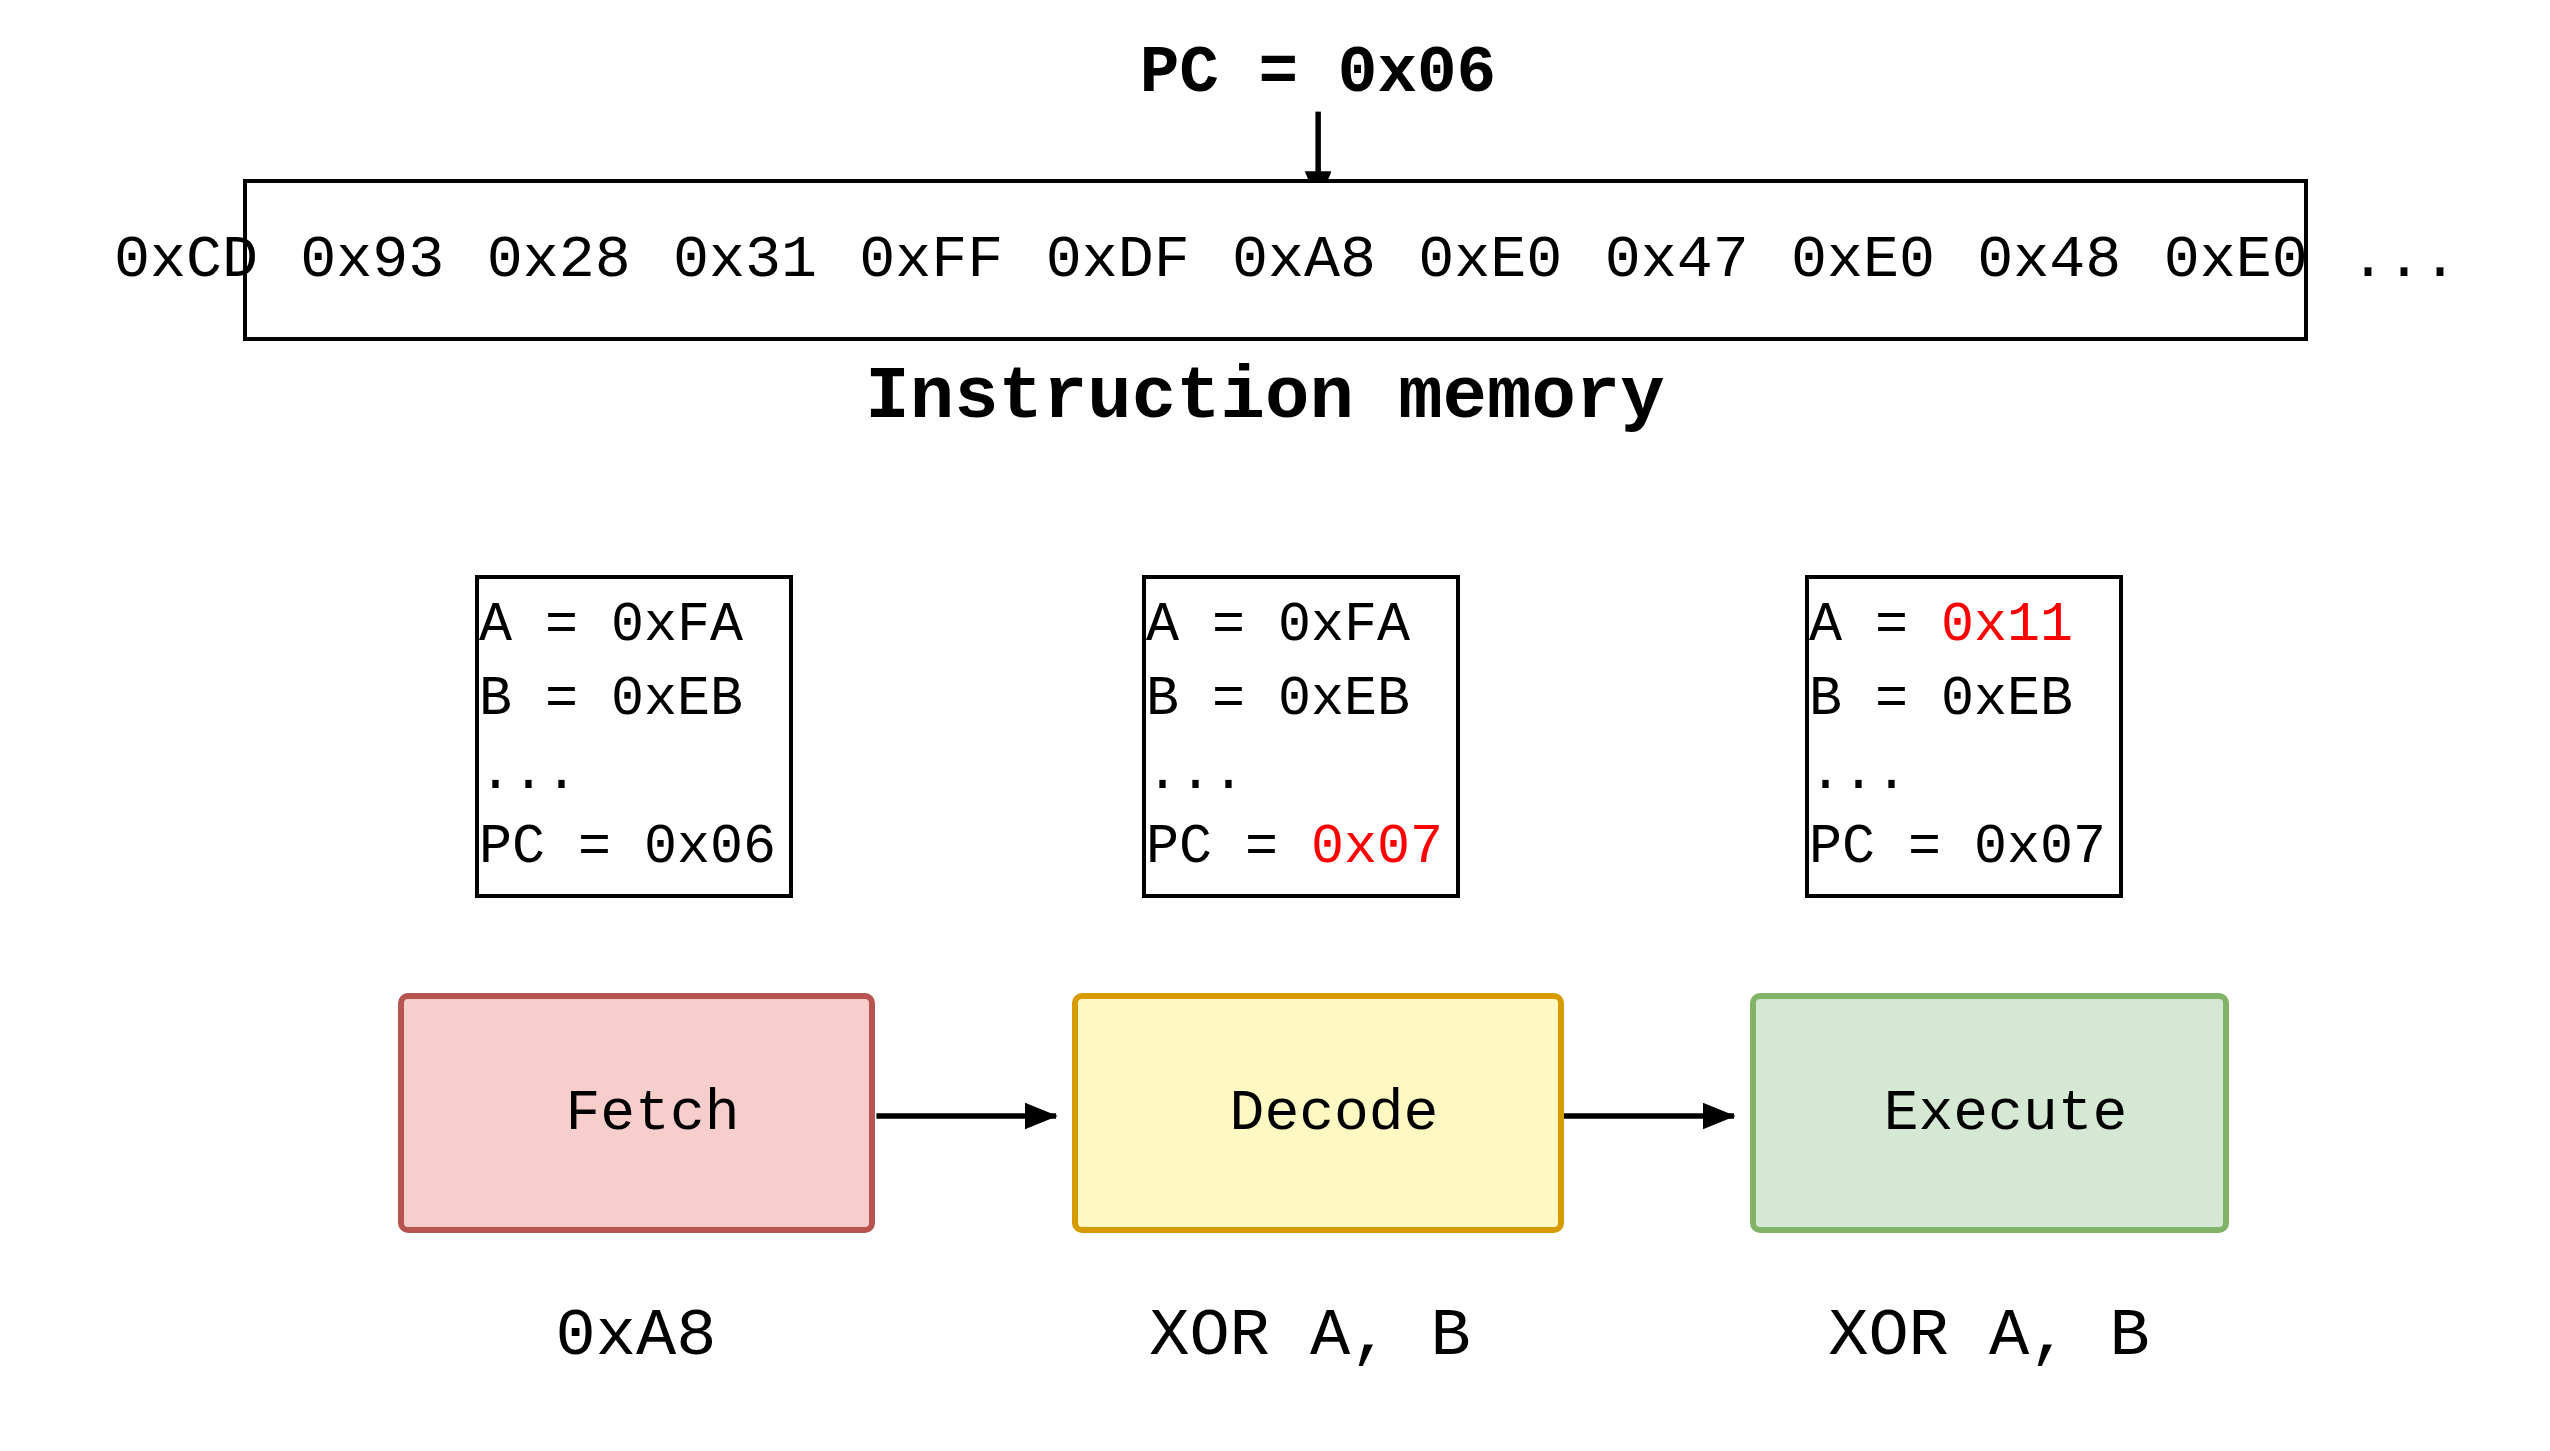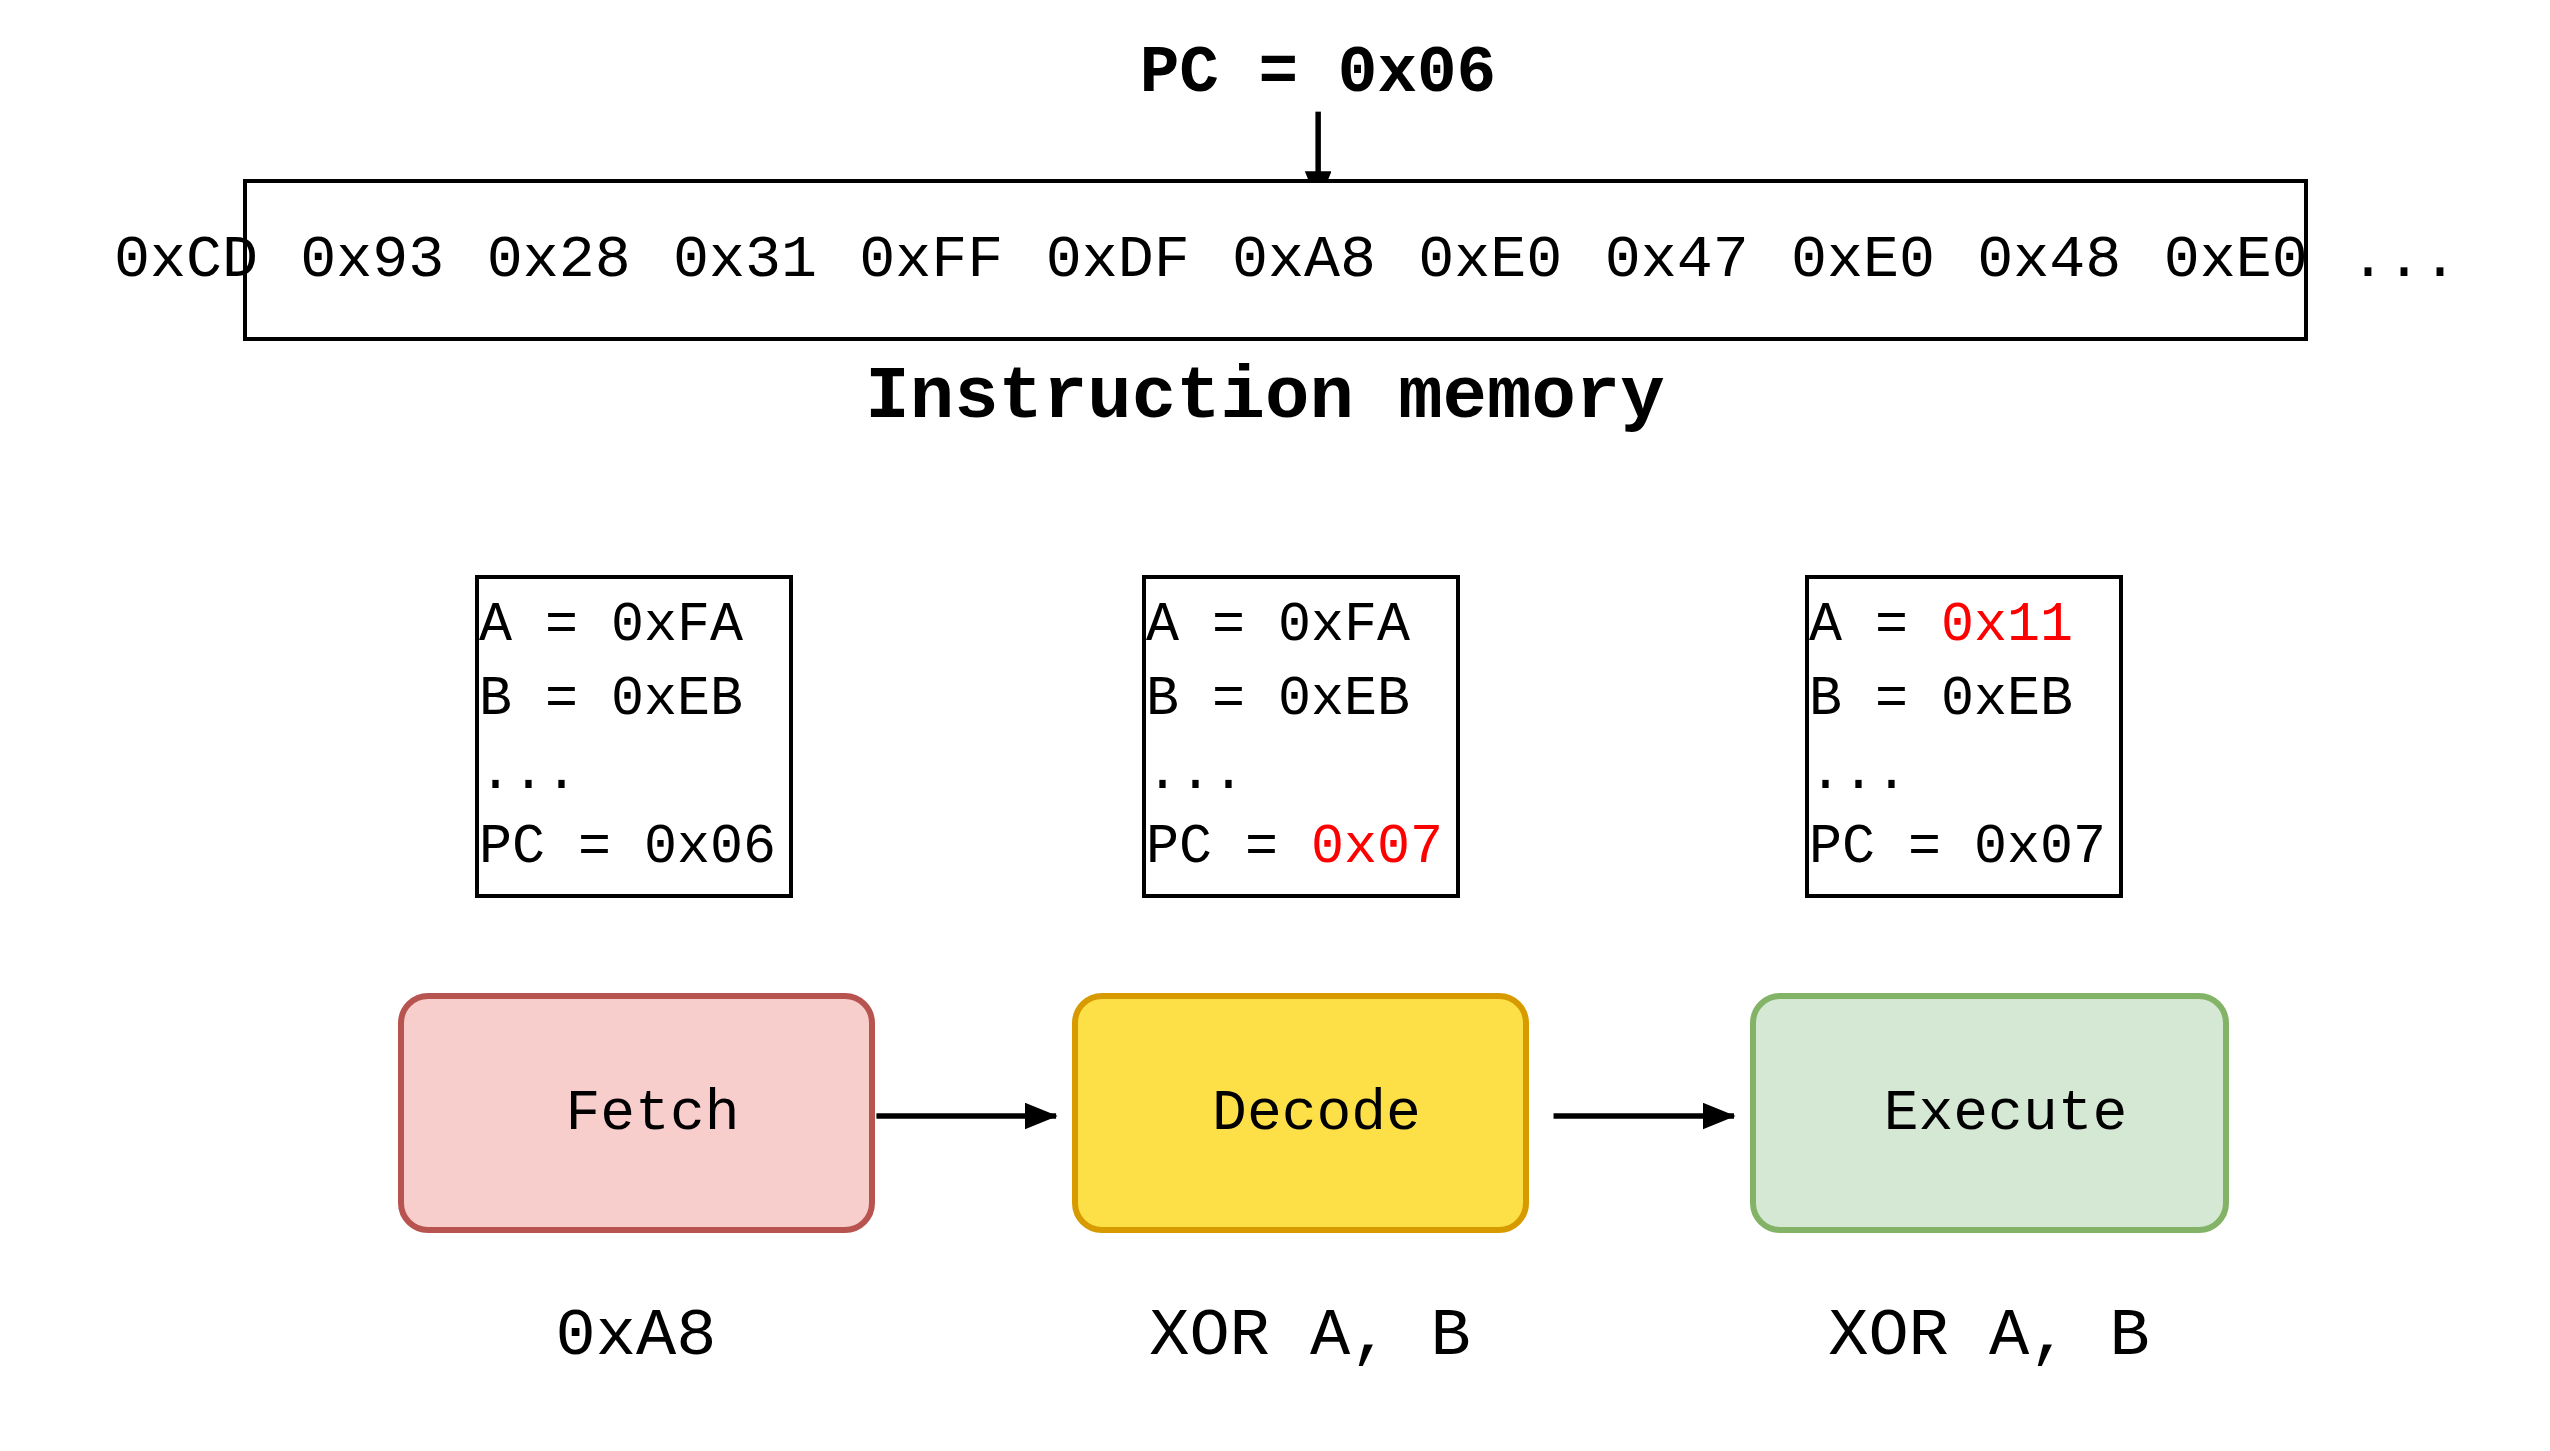--- a/index.html
+++ b/index.html
@@ -47,21 +47,21 @@
     border: 4.7px solid #000; box-sizing: border-box; background: #fff;
     display: flex; flex-direction: column;
     justify-content: space-evenly; align-items: flex-start;
     font-size: 55px; text-align: center;
   }
   .cpu-box .row { line-height: 1; white-space: nowrap; }
   .hl { color: var(--hl-color, #ff0000); }
 
   .stage {
     height: 240px;
-    border: 6.3px solid; border-radius: 30px; box-sizing: border-box;
+    border: 6.3px solid; border-radius: 10px; box-sizing: border-box;
     display: flex; align-items: center; justify-content: center;
     font-size: 58px; white-space: nowrap; padding-left: 32px;
   }
 
   .sublabel {
     top: 1298px;
     transform: translateX(-50%);
     font-size: 67px; white-space: nowrap;
   }
 </style>
@@ -106,21 +106,21 @@
   <div class="abs cpu-box" style="left:1805px; top:575px;">
     <div class="row"><span>A = </span><span class="hl">0x11</span></div>
     <div class="row"><span>B = </span><span>0xEB</span></div>
     <div class="row">...</div>
     <div class="row"><span>PC = </span><span>0x07</span></div>
   </div>
 
   <div class="abs stage" style="left: 398px; top: 993px; width: 477px; background-color: rgb(248, 206, 204); border-color: rgb(184, 84, 80);">
     <span>Fetch</span>
   </div>
-  <div class="abs stage" style="left: 1072px; top: 993px; width: 457px; background-color: #fde047; border-color: rgb(215, 155, 0);">
+  <div class="abs stage" style="left: 1072px; top: 993px; width: 492px; background-color: #fef9c3; border-color: rgb(215, 155, 0);">
     <span>Decode</span>
   </div>
   <div class="abs stage" style="left: 1750px; top: 993px; width: 479px; background-color: rgb(213, 232, 212); border-color: rgb(130, 179, 102);">
     <span>Execute</span>
   </div>
 
   <div class="abs sublabel" style="left:636px;">0xA8</div>
   <div class="abs sublabel" style="left:1310px;">XOR A, B</div>
   <div class="abs sublabel" style="left:1989px;">XOR A, B</div>
 

